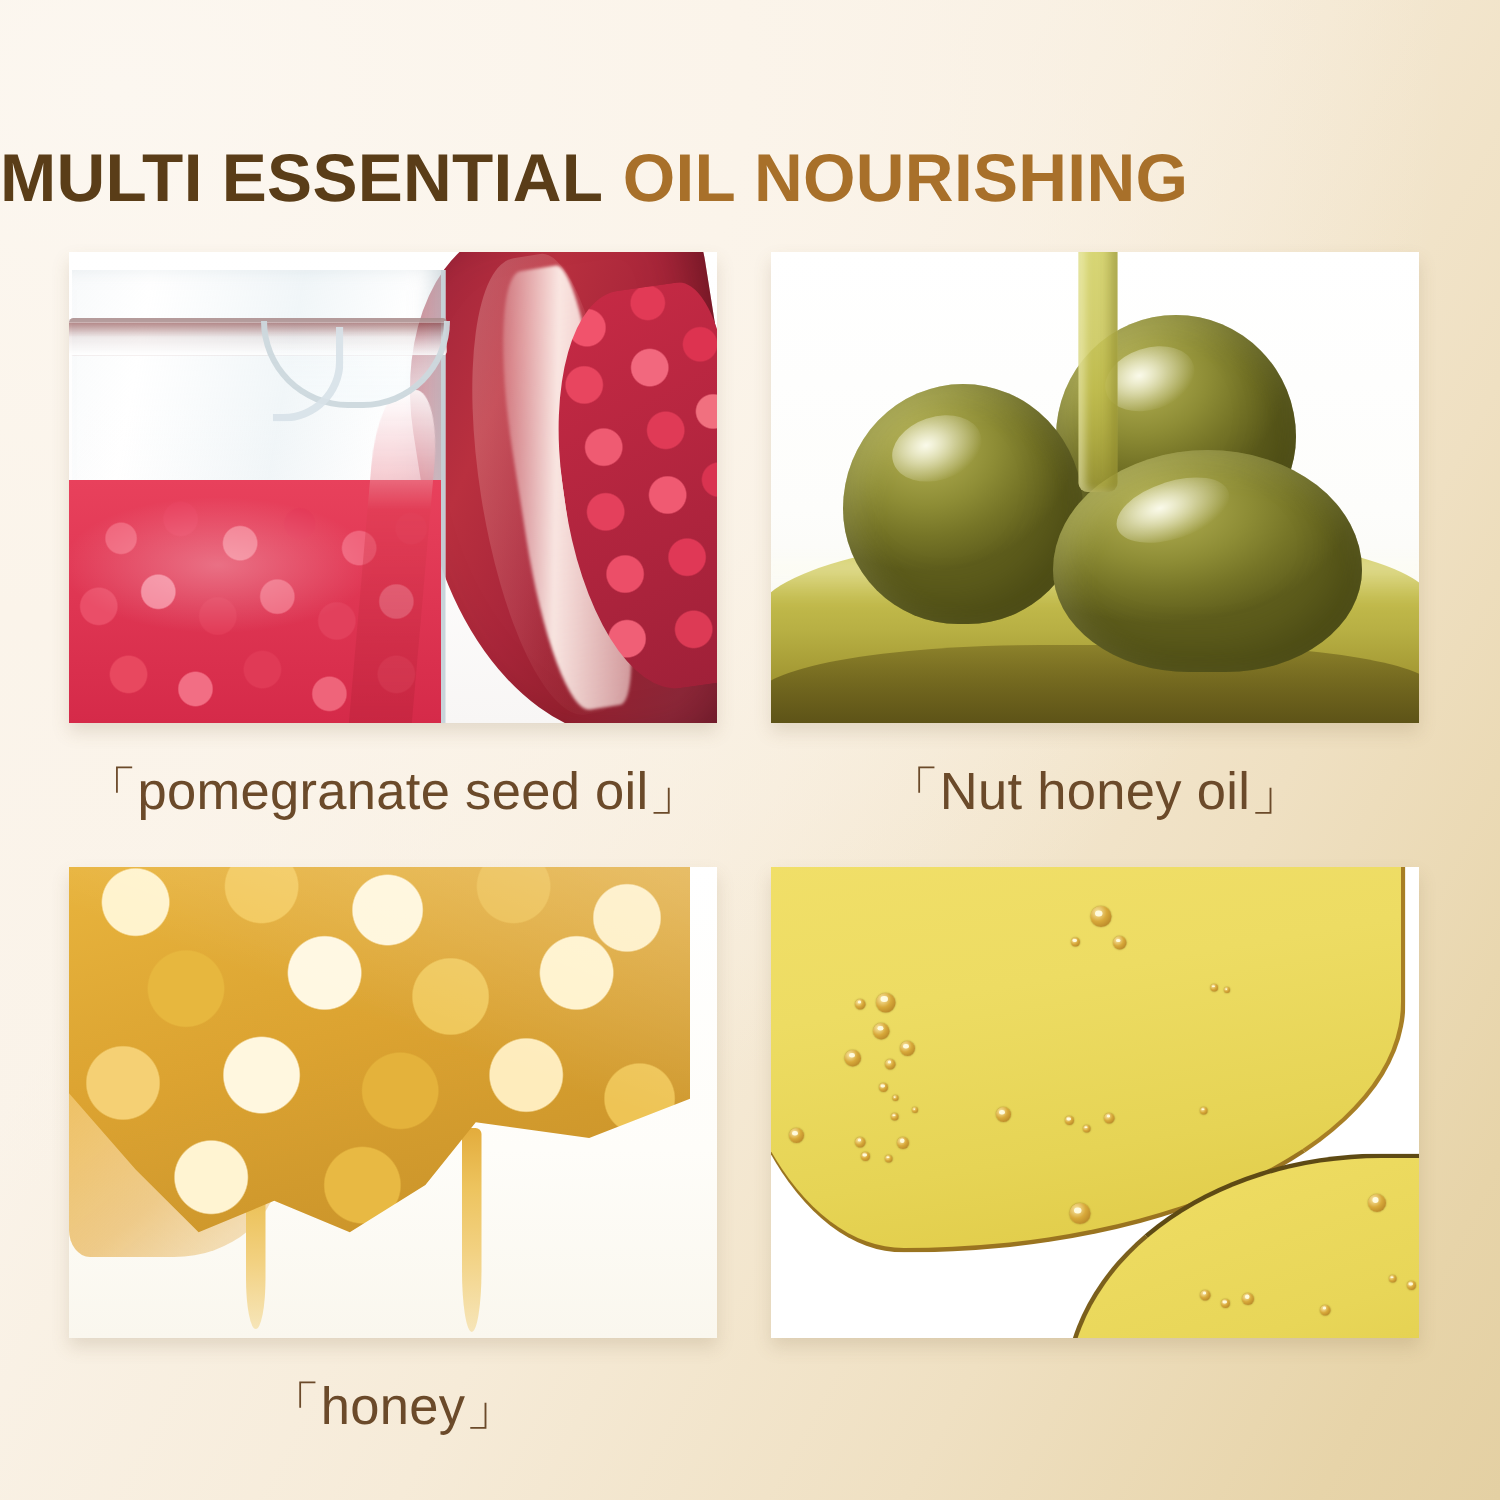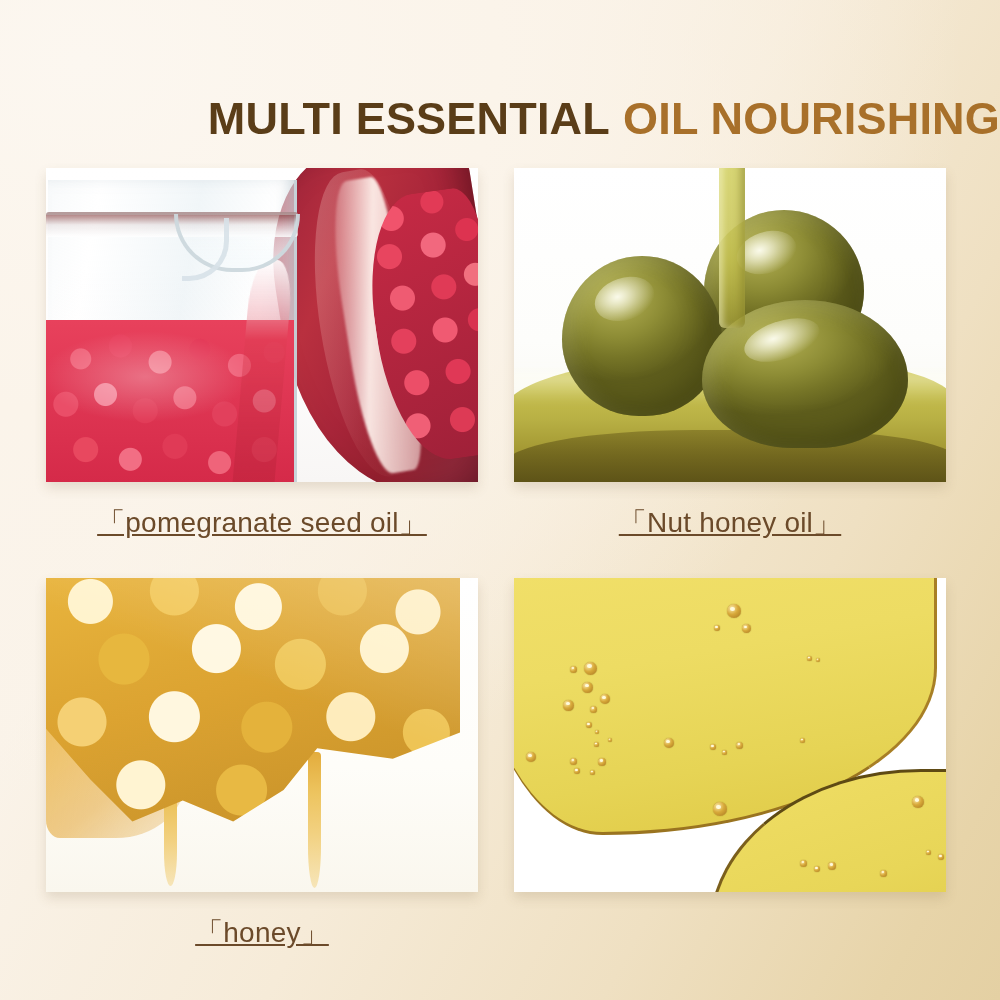--- a/index.html
+++ b/index.html
@@ -22,21 +22,21 @@
       radial-gradient(ellipse 130% 110% at 8% 6%, #FCF7F0 0%, #FBF4EA 32%, rgba(251,244,234,0) 68%),
       linear-gradient(118deg, #FBF6EE 0%, #FAF3E9 26%, #F6EBD8 52%, #EFE0C2 74%, #E7D4A9 92%, #E4D0A3 100%);
   }
 
   
   #title {
     position: absolute;
     top: 66px;
     left: 0;
     width: 1000px;
-    text-align: right;
+    text-align: left;
     font-size: 45px;
     font-weight: 700;
     letter-spacing: 0.2px;
     white-space: nowrap;
     line-height: 1;
   }
   #title .seg-dark  { color: #5A3D18; }
   #title .seg-gold  { color: #A8702A; }
   #title .sp { display: inline-block; width: 13px; }
 
@@ -60,26 +60,25 @@
   }
   .photo .scene {
     position: absolute;
     inset: 0;
   }
 
   .caption {
     margin-top: 22px;
     width: 432px;
     text-align: center;
-    font-size: 28px;
+    font-size: 35px;
     font-weight: 400;
     color: #6B4A2A;
     letter-spacing: 0.2px;
     white-space: nowrap;
-    text-decoration: underline;
   }
 
   
   .pg-bg {
     position: absolute; inset: 0;
     background: linear-gradient(180deg,#ffffff 0%, #fefdfd 60%, #f8f6f5 100%);
   }
   
   .pg-beaker {
     position: absolute;

